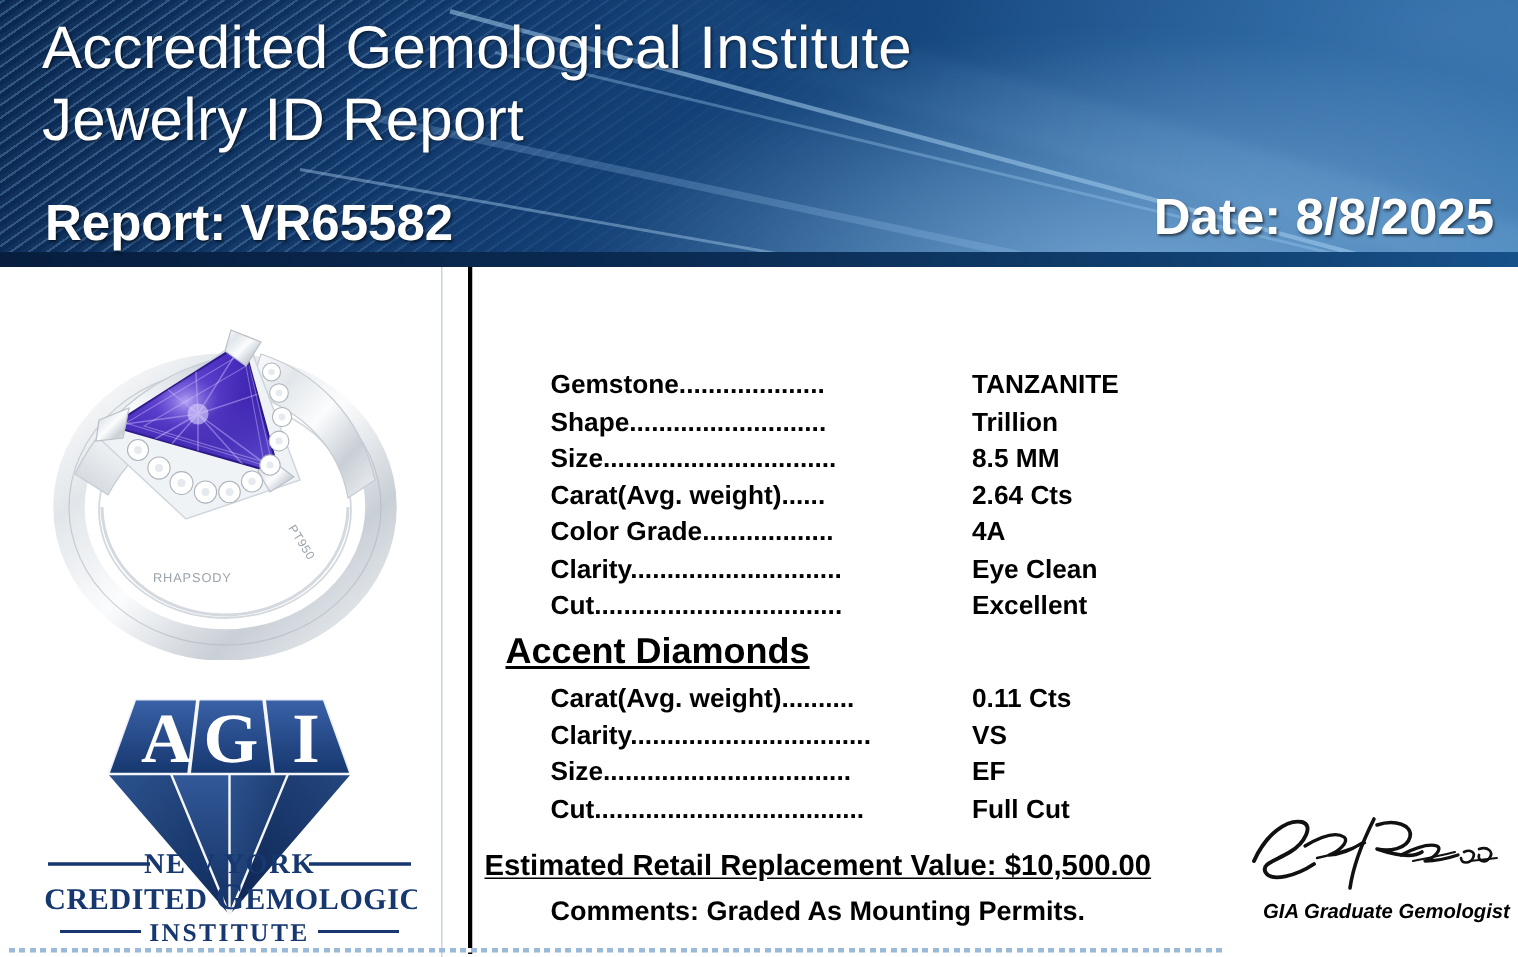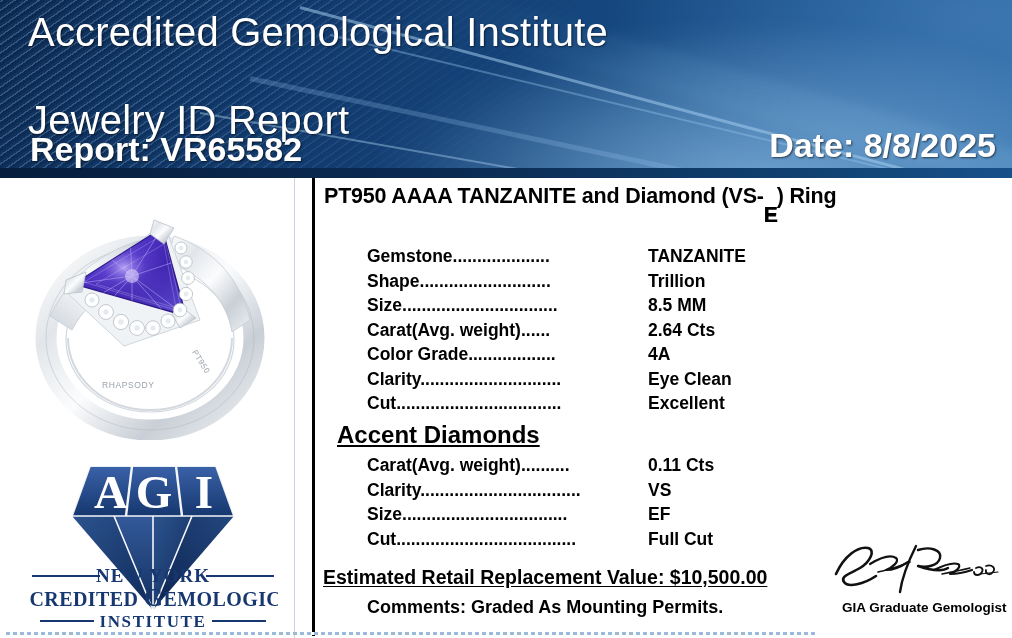--- a/index.html
+++ b/index.html
@@ -56,21 +56,21 @@
     background: linear-gradient(90deg, #071e3e 0%, #0b2b53 45%, #10406f 78%, #17518a 100%);
   }
 
   .hdr-title {
     position: absolute; left: 28px; top: 8px;
     color: #ffffff; font-size: 40px; line-height: 48px; font-weight: 400;
     letter-spacing: 0.2px;
     text-shadow: 1px 1px 2px rgba(0,0,0,0.55);
     white-space: nowrap;
   }
-  .hdr-title .l2 { display: block; margin-top: 40px; }
+  .hdr-title .l2 { display: block; }
   .hdr-report {
     position: absolute; left: 30px; top: 130px;
     color: #ffffff; font-size: 34px; font-weight: bold;
     text-shadow: 1px 1px 2px rgba(0,0,0,0.6);
     white-space: nowrap;
   }
   .hdr-date {
     position: absolute; right: 16px; top: 126px;
     color: #ffffff; font-size: 34px; font-weight: bold;
     text-shadow: 1px 1px 2px rgba(0,0,0,0.6);
@@ -128,21 +128,21 @@
     text-decoration: underline; text-underline-offset: 2px;
     white-space: nowrap;
   }
   .comments-line {
     position: absolute; left: 16px; top: 419px;
     font-size: 18px; font-weight: bold; color: #000;
     white-space: nowrap;
     margin-left: 36px;
   }
 
-  .sig-area { position: absolute; left: 515px; top: 362px; width: 182px; height: 92px; }
+  .sig-area { position: absolute; left: 515px; top: 362px; width: 182px; height: 92px; font-style: italic; }
   .sig-area svg { display: block; width: 175px; height: 58px; }
   .sig-caption {
     position: absolute; left: 12px; top: 60px;
     font-size: 13.5px; font-weight: bold; color: #000; white-space: nowrap;
   }
 
   
   .bottom-rule {
     position: absolute; left: 6px; top: 632px; width: 812px; height: 3px;
     background: repeating-linear-gradient(90deg,
@@ -340,23 +340,20 @@
           <line x1="184" y1="163" x2="238" y2="163" stroke="#16376f" stroke-width="2"></line>
           <text x="125" y="169" text-anchor="middle" font-family="Liberation Serif, serif" font-size="17" font-weight="bold" fill="#16376f" letter-spacing="1.6">INSTITUTE</text>
         </svg>
       </div>
     </div>
 
     <div class="divider"></div>
 
     <div class="right-col">
 
-      <div class="item-title">
-        <span>PT950  AAAA TANZANITE and Diamond (VS-</span><span class="ef-stack"><span class="e">E</span><span class="f">F</span></span><span>) Ring</span>
-      </div>
 
       <div class="spec-block">
         <div class="spec-row">
           <span class="spec-label">Gemstone....................</span>
           <span class="spec-value">TANZANITE</span>
         </div>
         <div class="spec-row">
           <span class="spec-label">Shape...........................</span>
           <span class="spec-value">Trillion</span>
         </div>

